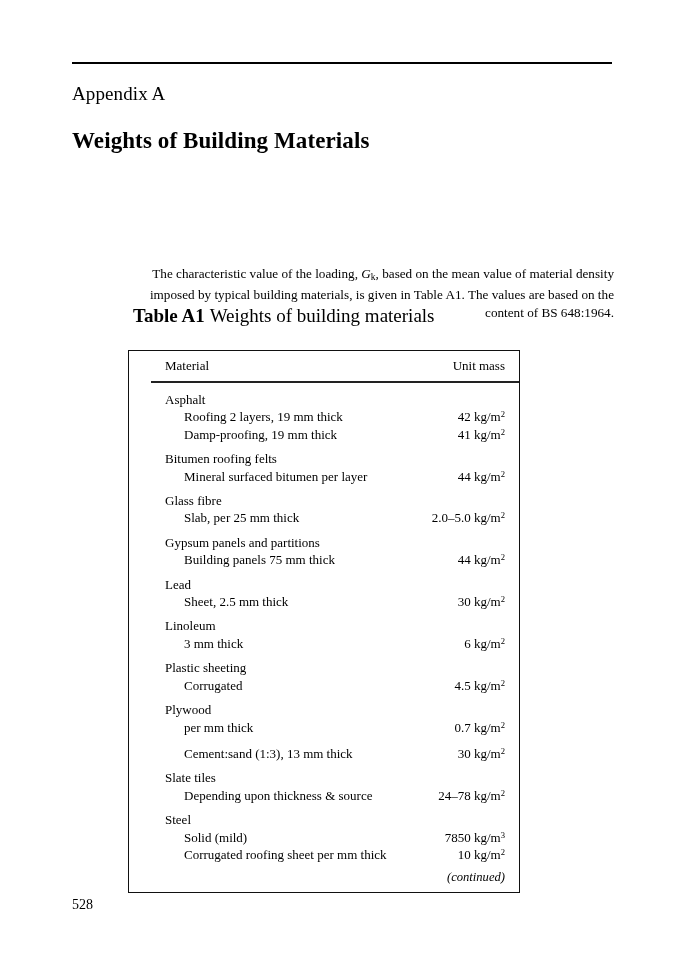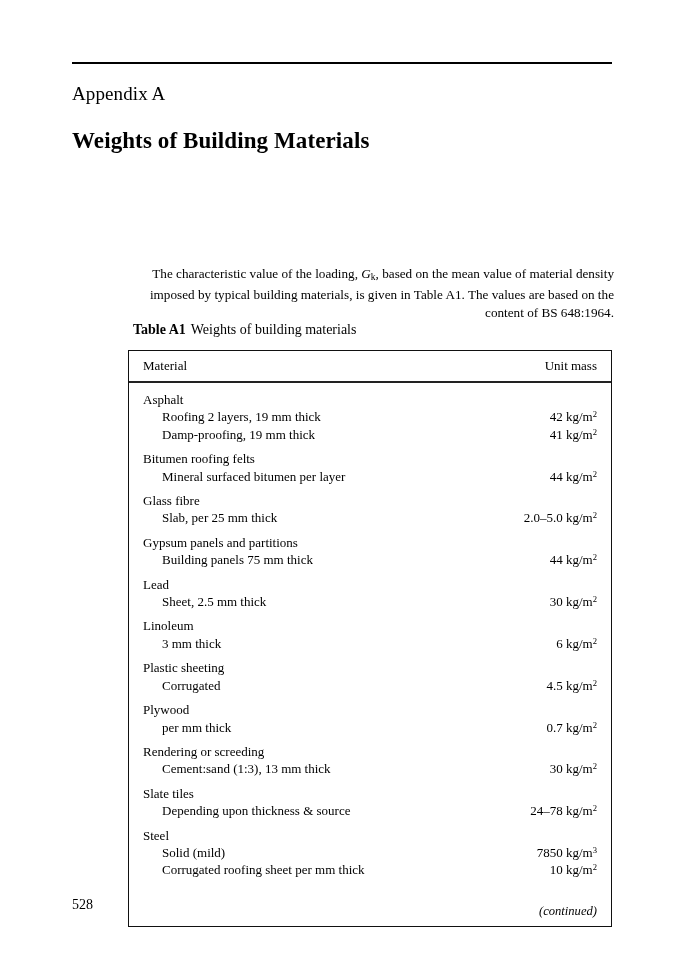--- a/index.html
+++ b/index.html
@@ -68,40 +68,41 @@
   .intro sub {
     font-style: normal;
     font-size: 9.5px;
     vertical-align: -2px;
   }
 
   
   .table-caption {
     position: absolute;
     left: 133px;
-    top: 322px;
-    font-size: 14px;
+    top: 308px;
+    font-size: 19px;
     line-height: 16px;
   }
   .table-caption .cap-label {
     font-weight: bold;
   }
   .table-caption .cap-text {
     margin-left: 5px;
   }
 
   
   .table-wrap {
     position: absolute;
     left: 128px;
     top: 350px;
-    width: 484px;
+    width: 392px;
     border: 1px solid #111;
     box-sizing: border-box;
     background: #fff;
+    padding-left: 22px;
   }
   .thead {
     display: flex;
     justify-content: space-between;
     padding: 6px 14px 6px 14px;
     border-bottom: 2px solid #222;
     font-size: 13px;
     line-height: 18px;
   }
   .tbody {
@@ -134,21 +135,21 @@
   }
   .row .value sup {
     font-size: 8.6px;
     vertical-align: 4px;
   }
   .continued {
     text-align: right;
     font-style: italic;
     font-size: 12.6px;
     line-height: 16px;
-    margin-top: 25px;
+    margin-top: 7px;
     margin-bottom: 1px;
   }
 
   
   .folio {
     position: absolute;
     left: 72px;
     top: 896px;
     font-size: 14px;
     font-weight: normal;
@@ -233,21 +234,20 @@
           </div>
         </div>
         <div class="grp">
           <div class="grp-name">Plywood</div>
           <div class="row">
             <span class="label">per mm thick</span>
             <span class="value"><span>0.7 kg/m</span><sup>2</sup></span>
           </div>
         </div>
         <div class="grp">
-          <div class="grp-name">Rendering or screeding</div>
           <div class="row">
             <span class="label">Cement:sand (1:3), 13 mm thick</span>
             <span class="value"><span>30 kg/m</span><sup>2</sup></span>
           </div>
         </div>
         <div class="grp">
           <div class="grp-name">Slate tiles</div>
           <div class="row">
             <span class="label">Depending upon thickness &amp; source</span>
             <span class="value"><span>24–78 kg/m</span><sup>2</sup></span>

